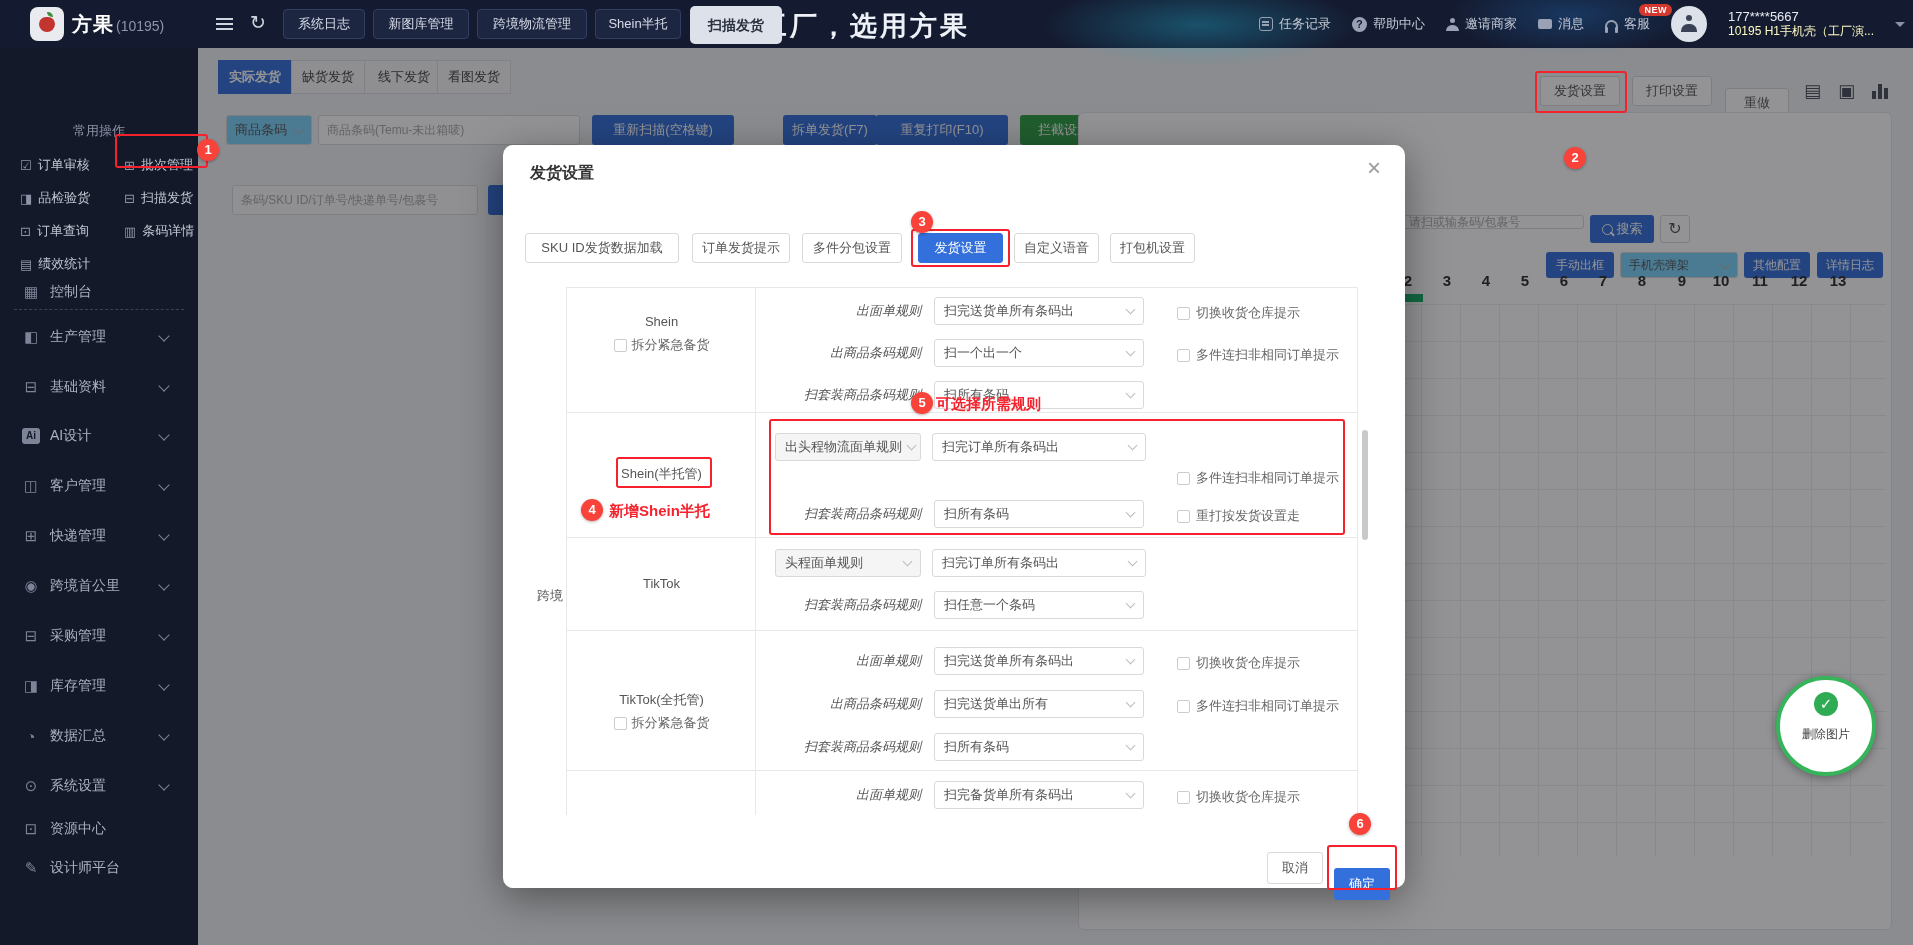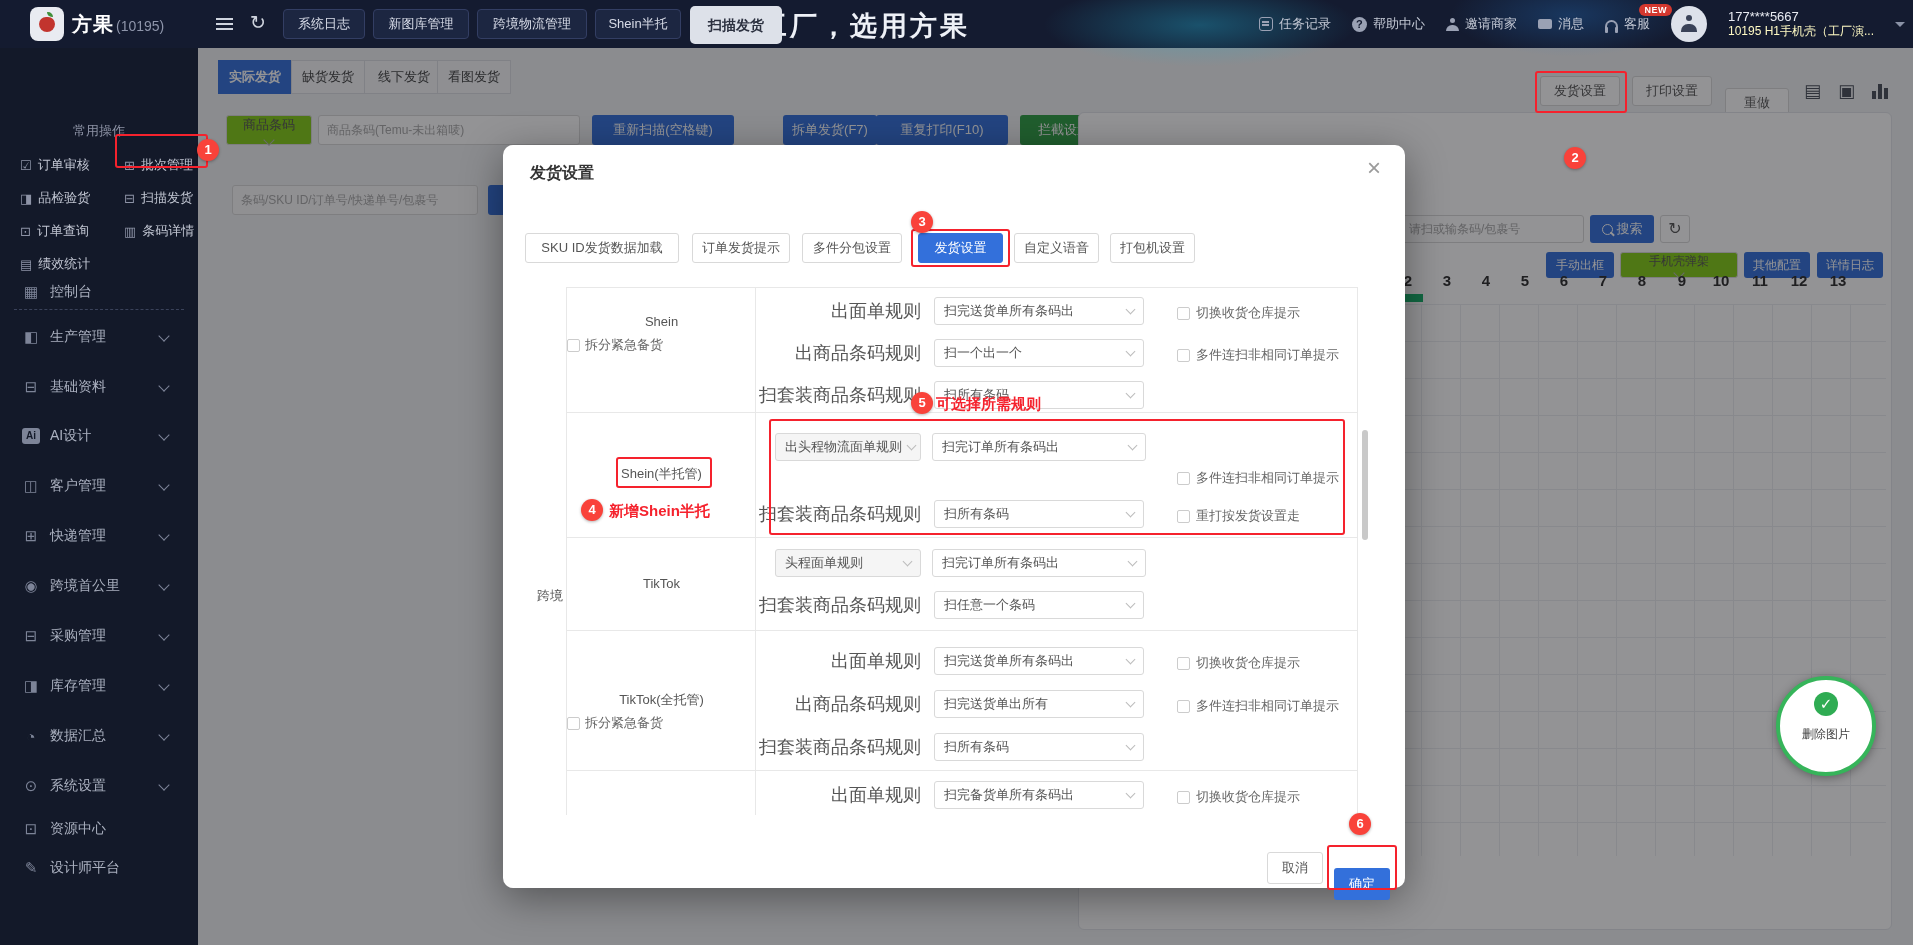--- a/index.html
+++ b/index.html
@@ -55,22 +55,22 @@
   .mitem .ic{width:18px;margin-left:22px;margin-right:10px;color:#7d8498;font-size:15px;text-align:center;}
   .mitem .ai-ic{width:18px;height:16px;margin-left:22px;margin-right:10px;background:#7d8498;color:#131929;
         font-size:10px;font-weight:bold;text-align:center;line-height:16px;border-radius:3px;}
   .chev{display:inline-block;width:7px;height:7px;border-right:1.5px solid #7d8498;border-bottom:1.5px solid #7d8498;
         transform:rotate(45deg);}
   .mitem .chev{position:absolute;right:30px;top:10px;}
   
   .ship-tab{top:60px;height:34px;box-sizing:border-box;font-size:13px;line-height:32px;text-align:center;
             background:#f7f8fa;border:1px solid #dcdfe4;color:#444;}
   .ship-tab.active{background:#3370db;border-color:#3370db;color:#fff;font-weight:bold;}
-  .wsel{box-sizing:border-box;background:#84cc16;border:1px solid #d9d9d9;border-radius:3px;color:#555;
-        display:flex;align-items:center;justify-content:space-between;padding:0 8px;font-size:13px;flex-direction:column;}
+  .wsel{box-sizing:border-box;background:#7dd3fc;border:1px solid #d9d9d9;border-radius:3px;color:#555;
+        display:flex;align-items:center;justify-content:space-between;padding:0 8px;font-size:13px;}
   .wsel .chev{border-color:#b5b5b5;margin-top:-3px;}
   .tinput{box-sizing:border-box;background:#fff;border:1px solid #d9d9d9;border-radius:3px;color:#333;
           font-size:12px;padding:0 8px;font-family:inherit;}
   .tinput::placeholder{color:#a9a9a9;}
   .bluebtn{box-sizing:border-box;background:#3370db;border-radius:3px;color:#fff;font-size:13px;
            text-align:center;border:none;font-family:inherit;}
   .greenbtn{box-sizing:border-box;background:#2f9e44;border-radius:3px;color:#fff;font-size:13px;text-align:center;border:none;}
   .whitebtn{box-sizing:border-box;background:#fff;border:1px solid #d9d9d9;border-radius:3px;color:#555;
             font-size:13px;text-align:center;}
   .tool-ic{color:#4a4f5a;font-size:18px;line-height:22px;}
@@ -92,24 +92,24 @@
   .m-close{left:856px;top:8px;width:30px;height:30px;font-size:24px;color:#9b9b9b;text-align:center;line-height:30px;}
   .mtab{top:88px;height:30px;background:#fff;border:1px solid #d9d9d9;border-radius:3px;color:#555;
         font-size:13px;line-height:28px;text-align:center;}
   .mtab.active{background:#3370db;border-color:#3370db;color:#fff;}
   .viewport{left:20px;top:135px;width:845px;height:535px;overflow:hidden;}
   .ptable{position:absolute;left:43px;top:7px;width:792px;border:1px solid #e8e8e8;border-bottom:none;}
   .prow{display:flex;border-bottom:1px solid #e8e8e8;position:relative;}
   .pcell{width:189px;border-right:1px solid #e8e8e8;position:relative;flex:none;}
   .ccell{position:relative;width:602px;flex:none;}
   .pname{position:absolute;left:0;width:189px;text-align:center;font-size:13px;color:#555;}
-  .pcb{position:absolute;left:0;width:189px;display:flex;justify-content:flex-start;align-items:center;gap:5px;}
+  .pcb{position:absolute;left:0;width:189px;display:flex;justify-content:center;align-items:center;gap:5px;}
   .cbx{display:inline-block;width:13px;height:13px;border:1px solid #ccc;border-radius:2px;background:#fff;flex:none;}
   .cbl{font-size:13px;color:#666;white-space:nowrap;}
-  .flabel{position:absolute;left:0;width:165px;text-align:right;font-size:18px;color:#555;line-height:28px;white-space:nowrap;}
+  .flabel{position:absolute;left:0;width:165px;text-align:right;font-size:13px;color:#555;line-height:28px;white-space:nowrap;font-style:italic;}
   .msel{position:absolute;height:28px;border:1px solid #d9d9d9;border-radius:3px;background:#fff;color:#555;font-size:13px;
         display:flex;align-items:center;justify-content:space-between;padding:0 9px;white-space:nowrap;}
   .msel .chev{border-color:#bcbcbc;margin-top:-3px;flex:none;margin-left:6px;}
   .lcb{position:absolute;display:flex;align-items:center;gap:6px;}
   .groupl{font-size:13px;color:#555;}
   
   .redbox{border:2.5px solid #f5222d;border-radius:3px;z-index:150;}
   .stepb{width:22px;height:22px;border-radius:50%;background:#f9423a;color:#fff;font-size:13px;font-weight:bold;
          text-align:center;line-height:22px;z-index:160;box-shadow:0 1px 3px rgba(0,0,0,.3);}
   .rednote{color:#f5222d;font-size:15px;font-weight:bold;z-index:160;white-space:nowrap;}
@@ -151,21 +151,21 @@
   <div class="abs whitebtn" style="left:1725px;top:88px;width:64px;height:30px;line-height:28px;">重做</div>
   <div class="abs tool-ic" style="left:1804px;top:80px;">▤</div>
   <div class="abs tool-ic" style="left:1838px;top:80px;">▣</div>
   <div class="abs barchart-ic" style="left:1872px;top:84px;height:15px;">
     <i style="height:8px;"></i>
       <i style="height:15px;"></i>
       <i style="height:11px;"></i>
   </div>
 
   <div class="abs panel"></div>
-  <input class="abs tinput" style="left: 1400px; top: 215px; width: 184px; height: 28px; z-index: 6;" placeholder="请扫或输条码/包裹号">
+  <input class="abs tinput" style="left: 1400px; top: 215px; width: 184px; height: 14px; z-index: 6;" placeholder="请扫或输条码/包裹号">
   <button class="abs bluebtn" style="left:1590px;top:215px;width:64px;height:28px;z-index:6;display:flex;align-items:center;justify-content:center;">
     <span class="lens"></span>
     <span>搜索</span>
   </button>
   <div class="abs whitebtn" style="left:1660px;top:215px;width:30px;height:28px;line-height:26px;font-size:16px;z-index:6;">↻</div>
 
   <button class="abs bluebtn" style="left:1546px;top:252px;width:68px;height:26px;font-size:12px;z-index:6;">手动出框</button>
   <div class="abs wsel" style="left:1620px;top:252px;width:118px;height:26px;font-size:12px;z-index:6;">
     <span>手机壳弹架</span>
     <span class="chev"></span>

